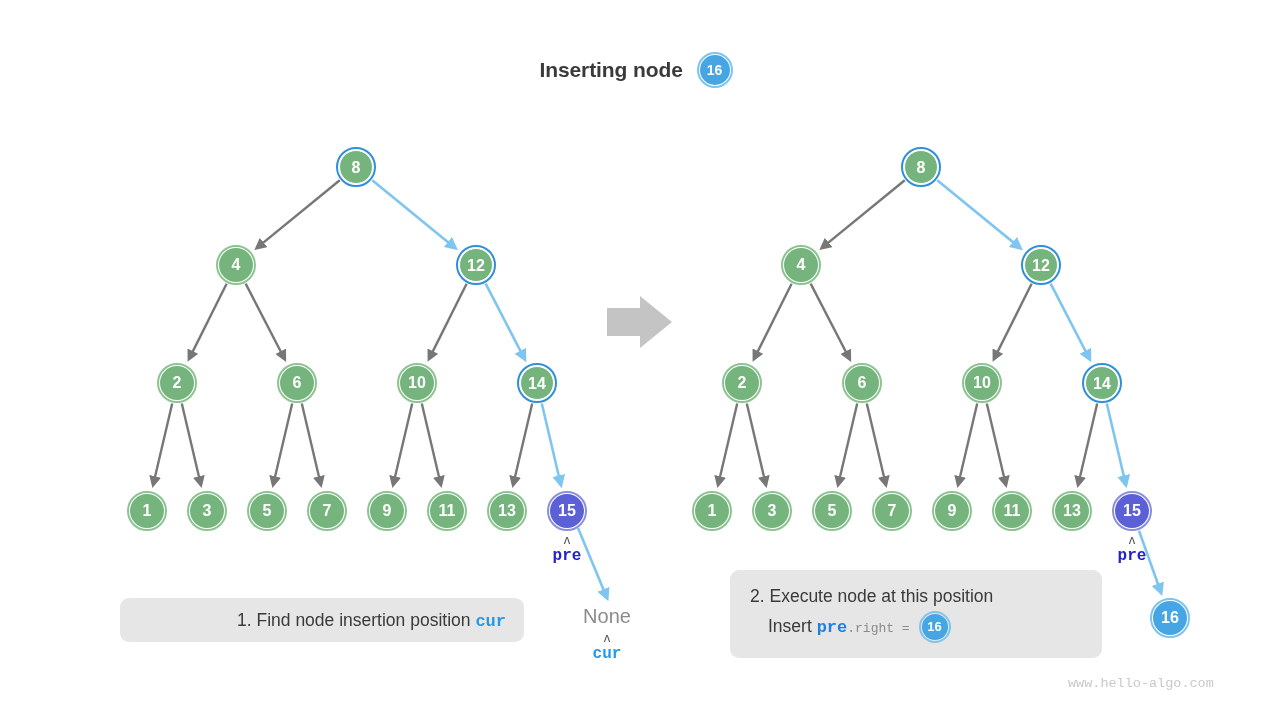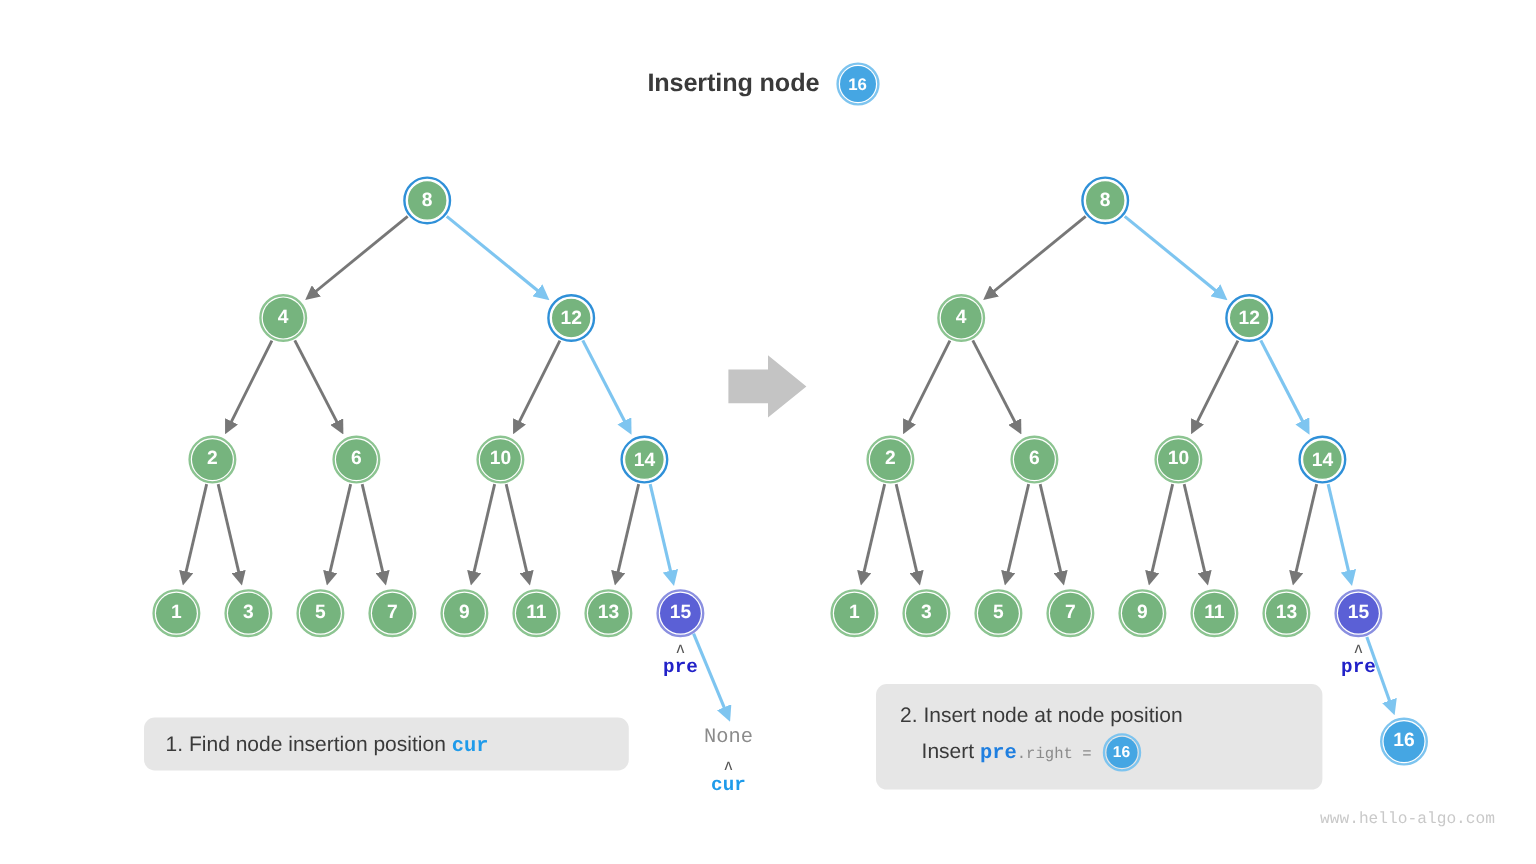--- a/index.html
+++ b/index.html
@@ -118,22 +118,22 @@
     font-size: 16px;
     font-weight: bold;
     line-height: 20px;
   }
   .marker.pre .lbl { color: #2222c8; }
   .marker.cur .lbl { color: #1f9bea; }
 
   .none-text {
     position: absolute;
     transform: translateX(-50%);
-    font-family: Liberation Mono, monospace;
-    font-size: 17px;
+    font-family: Liberation Sans, sans-serif;
+    font-size: 20px;
     color: #8b8b8b;
     white-space: nowrap;
   }
 
   .caption {
     position: absolute;
     background: #e6e6e6;
     border-radius: 9px;
     color: #3a3a3a;
     font-size: 17.5px;
@@ -360,38 +360,38 @@
   <div class="marker cur" style="left:607px; top:632px;">
     <div class="caret">ʌ</div>
     <div class="lbl">cur</div>
   </div>
 
   <div class="marker pre" style="left:1132px; top:534px;">
     <div class="caret">ʌ</div>
     <div class="lbl">pre</div>
   </div>
 
-  <div class="caption" style="left:120px; top:598px; width:404px; height:44px; padding:7px 18px;">
+  <div class="caption" style="left:120px; top:598px; width:404px; height:44px; padding:7px 18px;text-align:right;">
     <div class="line">
       <span>1.</span>
       <span>Find node insertion position</span>
       <span class="mono-code cur-code">cur</span>
     </div>
   </div>
 
   <div class="caption" style="left:730px; top:570px; width:372px; height:88px; padding:11px 20px;">
     <div class="line">
       <span>2.</span>
-      <span>Insert node at node position</span>
+      <span>Execute node at this position</span>
     </div>
     <div class="line" style="padding-left:18px;">
       <span>Insert</span>
       <span class="mono-code blue-code">pre</span><span class="mono-plain">.right =</span>
       <span class="inline-node small">
         <span class="ring"></span>
         <span class="disc">16</span>
       </span>
     </div>
   </div>
 
-  <div class="watermark" style="left:1068px; top:676px;margin-left:32px;">www.hello-algo.com</div>
+  <div class="watermark" style="left:1068px; top:676px;">www.hello-algo.com</div>
 
 </div>
 
 </body></html>

